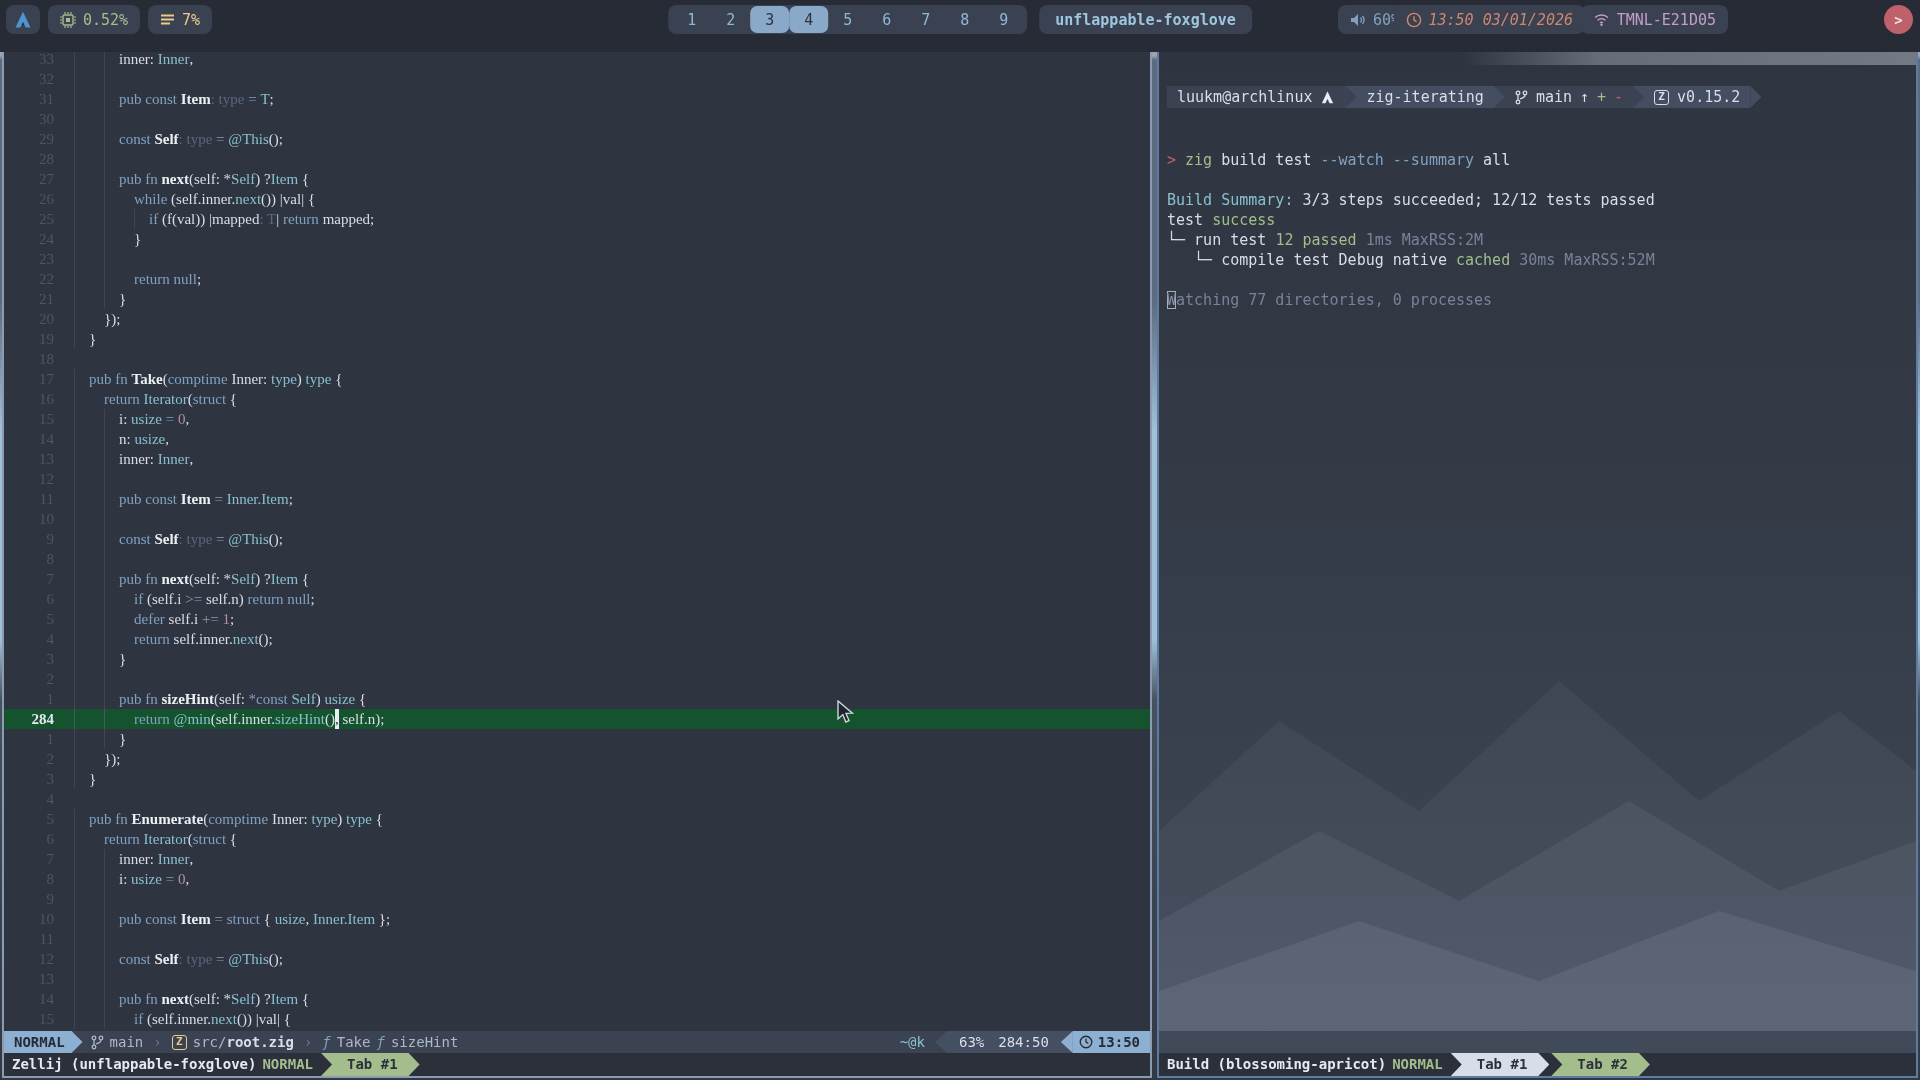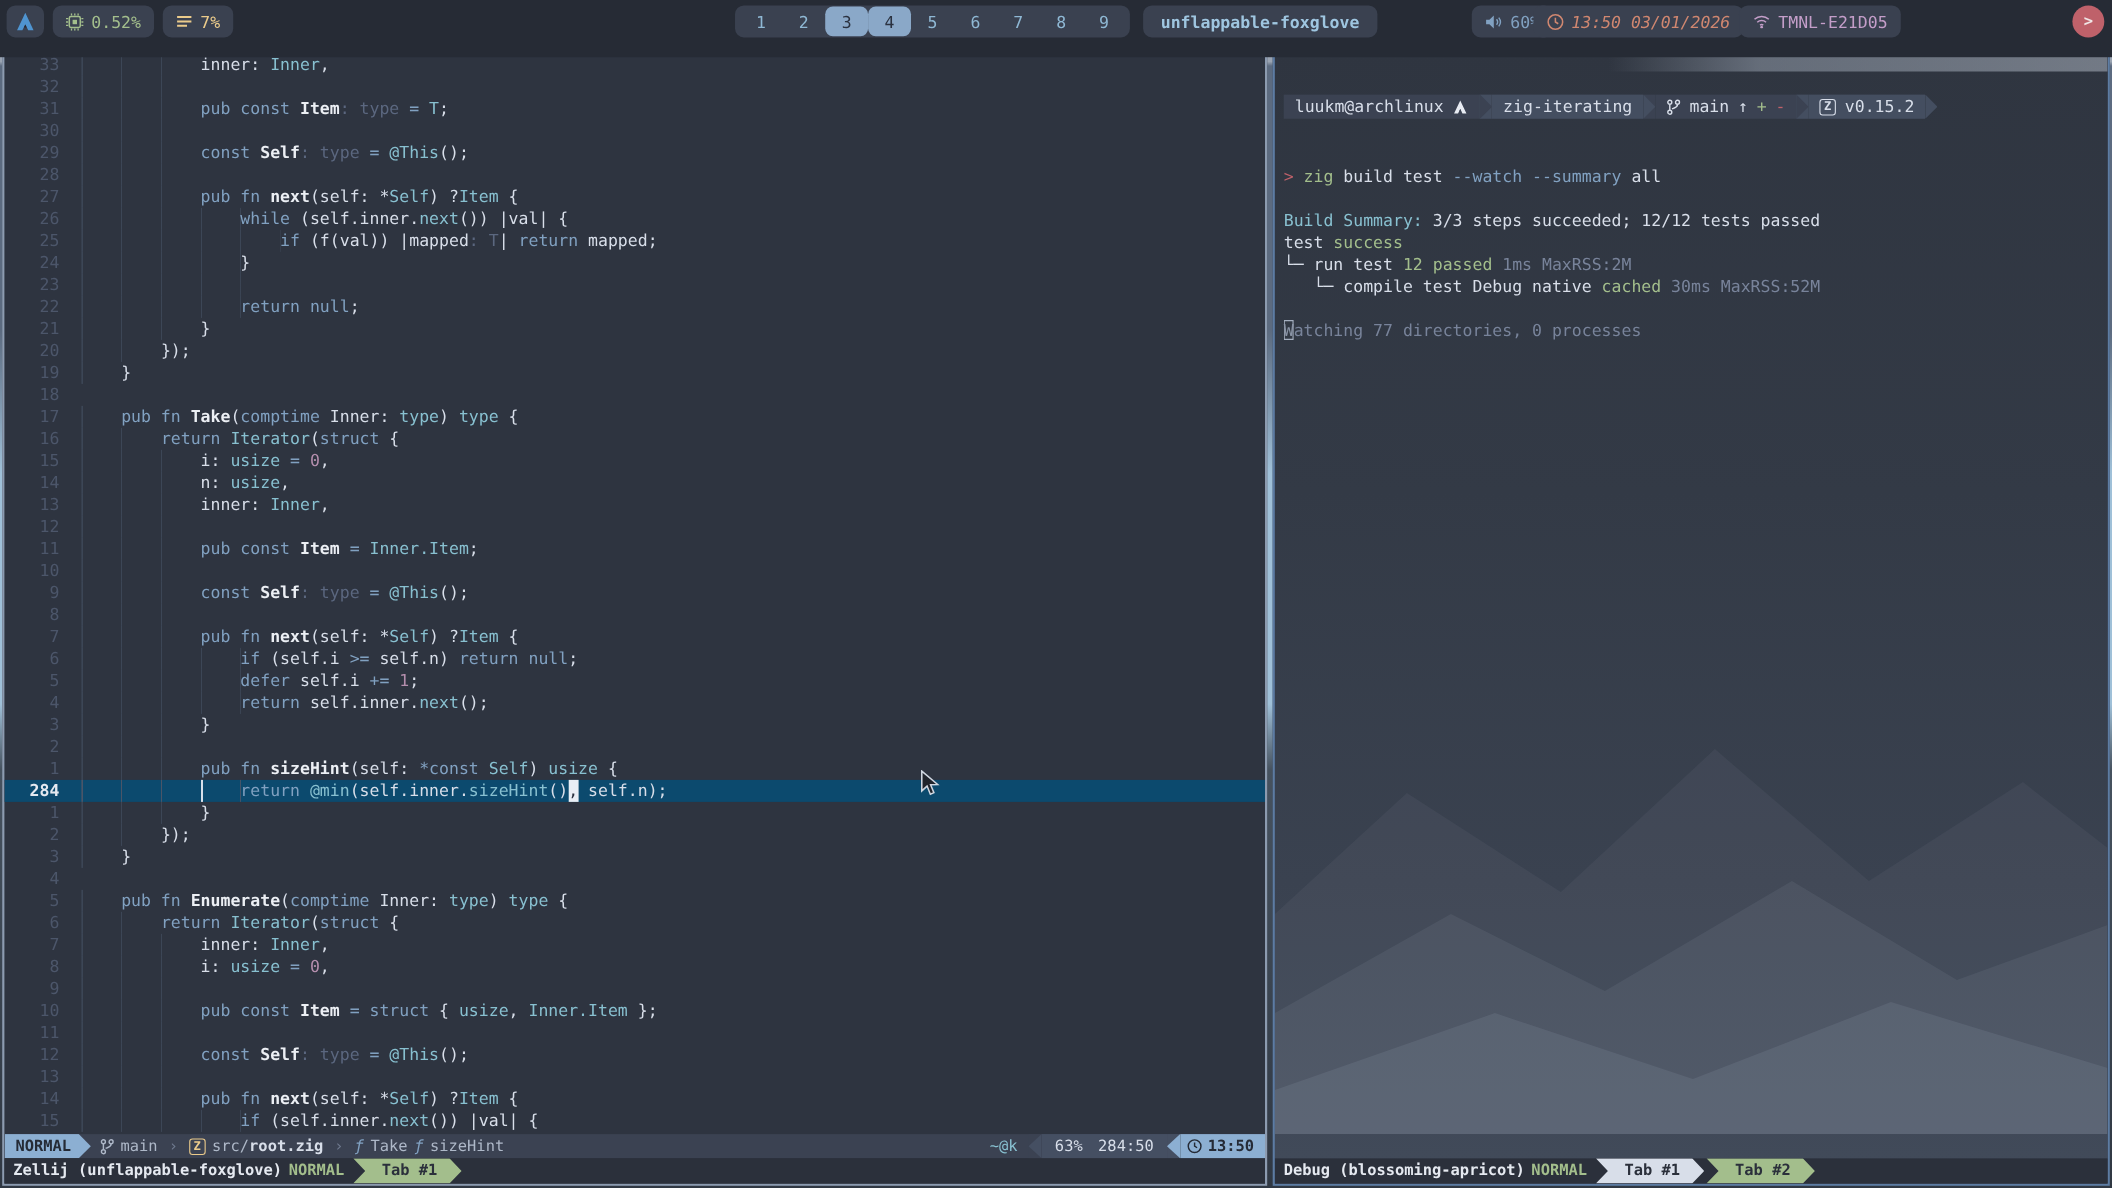--- a/index.html
+++ b/index.html
@@ -35,23 +35,23 @@
                background:#bf616a; color:#f0e6e6; display:flex; align-items:center; justify-content:center;
                font-size:14px; font-weight:bold; }
   .icon-svg { display:block; }
 
   
   .win { position:absolute; top:42px; bottom:2px; display:flex; flex-direction:column; z-index:3; }
   .win-left  { left:2px;  width:1150px; border:2px solid #8c9bb0; background:#2e3440; }
   .win-right { left:1157px; width:761px; border:2px solid #5d7ca3; background:#313845; }
 
   
-  .editor { flex:1; overflow:hidden; padding-top:5px; font-size:15px; line-height:20px; white-space:pre; }
+  .editor { flex:1; overflow:hidden; padding-top:5px; font-size:15px; line-height:20px; white-space:pre;font-family:Liberation Serif, serif; }
   .crow { display:flex; height:20px; }
-  .crow.cur { background:#0c4a6e; }
+  .crow.cur { background:#14532d; }
   .ln { flex:none; width:50px; text-align:right; padding-right:0; color:#4c566a; }
   .lnpad { flex:none; width:20px; }
   .crow.cur .ln { color:#e5e9f0; font-weight:bold; }
   .tk-k{color:#81a1c1} .tk-c{color:#88c0d0} .tk-w{color:#d8dee9}
   .tk-b{color:#eceff4;font-weight:bold} .tk-n{color:#b48ead} .tk-h{color:#5b677f}
   .tk-x{background:#e9eef5;color:#2b3240}
   .tk-i{ background-image:repeating-linear-gradient(90deg,#3c4656 0,#3c4656 1px,transparent 1px,transparent 4ch); }
   .crow.cur .tk-i{ background-image:
       linear-gradient(90deg,transparent 0 12ch,#d8dfe9 12ch calc(12ch + 2px),transparent calc(12ch + 2px)),
       repeating-linear-gradient(90deg,#4a5568 0,#4a5568 1px,transparent 1px,transparent 4ch); }
@@ -263,21 +263,21 @@
           <span class="zig-box-w">Z</span>
           <span>v0.15.2</span>
         </div>
         <span class="pl" style="--l:#444e60;--r:transparent"></span>
       </div>
       <div id="termlines"><div class="trow"><span class="tk-r">&gt; </span><span class="tk-g">zig</span><span class="tk-w"> build test </span><span class="tk-k">--watch</span><span class="tk-w"> </span><span class="tk-k">--summary</span><span class="tk-w"> all</span></div><div class="trow"></div><div class="trow"><span class="tk-c">Build Summary:</span><span class="tk-w"> 3/3 steps succeeded; 12/12 tests passed</span></div><div class="trow"><span class="tk-w">test </span><span class="tk-g">success</span></div><div class="trow"><span class="tk-w">└─ run test </span><span class="tk-g">12 passed </span><span class="tk-d">1ms MaxRSS:2M</span></div><div class="trow"><span class="tk-w">   └─ compile test Debug native </span><span class="tk-g">cached </span><span class="tk-d">30ms MaxRSS:52M</span></div><div class="trow"></div><div class="trow"><span class="tk-bc">W</span><span class="tk-d">atching 77 directories, 0 processes</span></div></div>
     </div>
   </div>
 
   <div class="zbar">
-    <span class="z-title">Debug (blossoming-apricot)</span>
+    <span class="z-title">Build (blossoming-apricot)</span>
     <span class="z-mode">NORMAL</span>
     <span id="rtabs" style="display:flex"><span class="ztab inactive">Tab #1</span><span class="ztab active">Tab #2</span></span>
   </div>
 </div>
 
 <svg class="mouse" width="20" height="24" viewBox="0 0 20 24">
   <path d="M2 1 L2 19 L6.8 14.6 L9.8 22 L13 20.6 L10 13.4 L16.4 13.2 Z" fill="#20242c" stroke="#cfd6e0" stroke-width="1.4"></path>
 </svg>
 
 </body></html>

